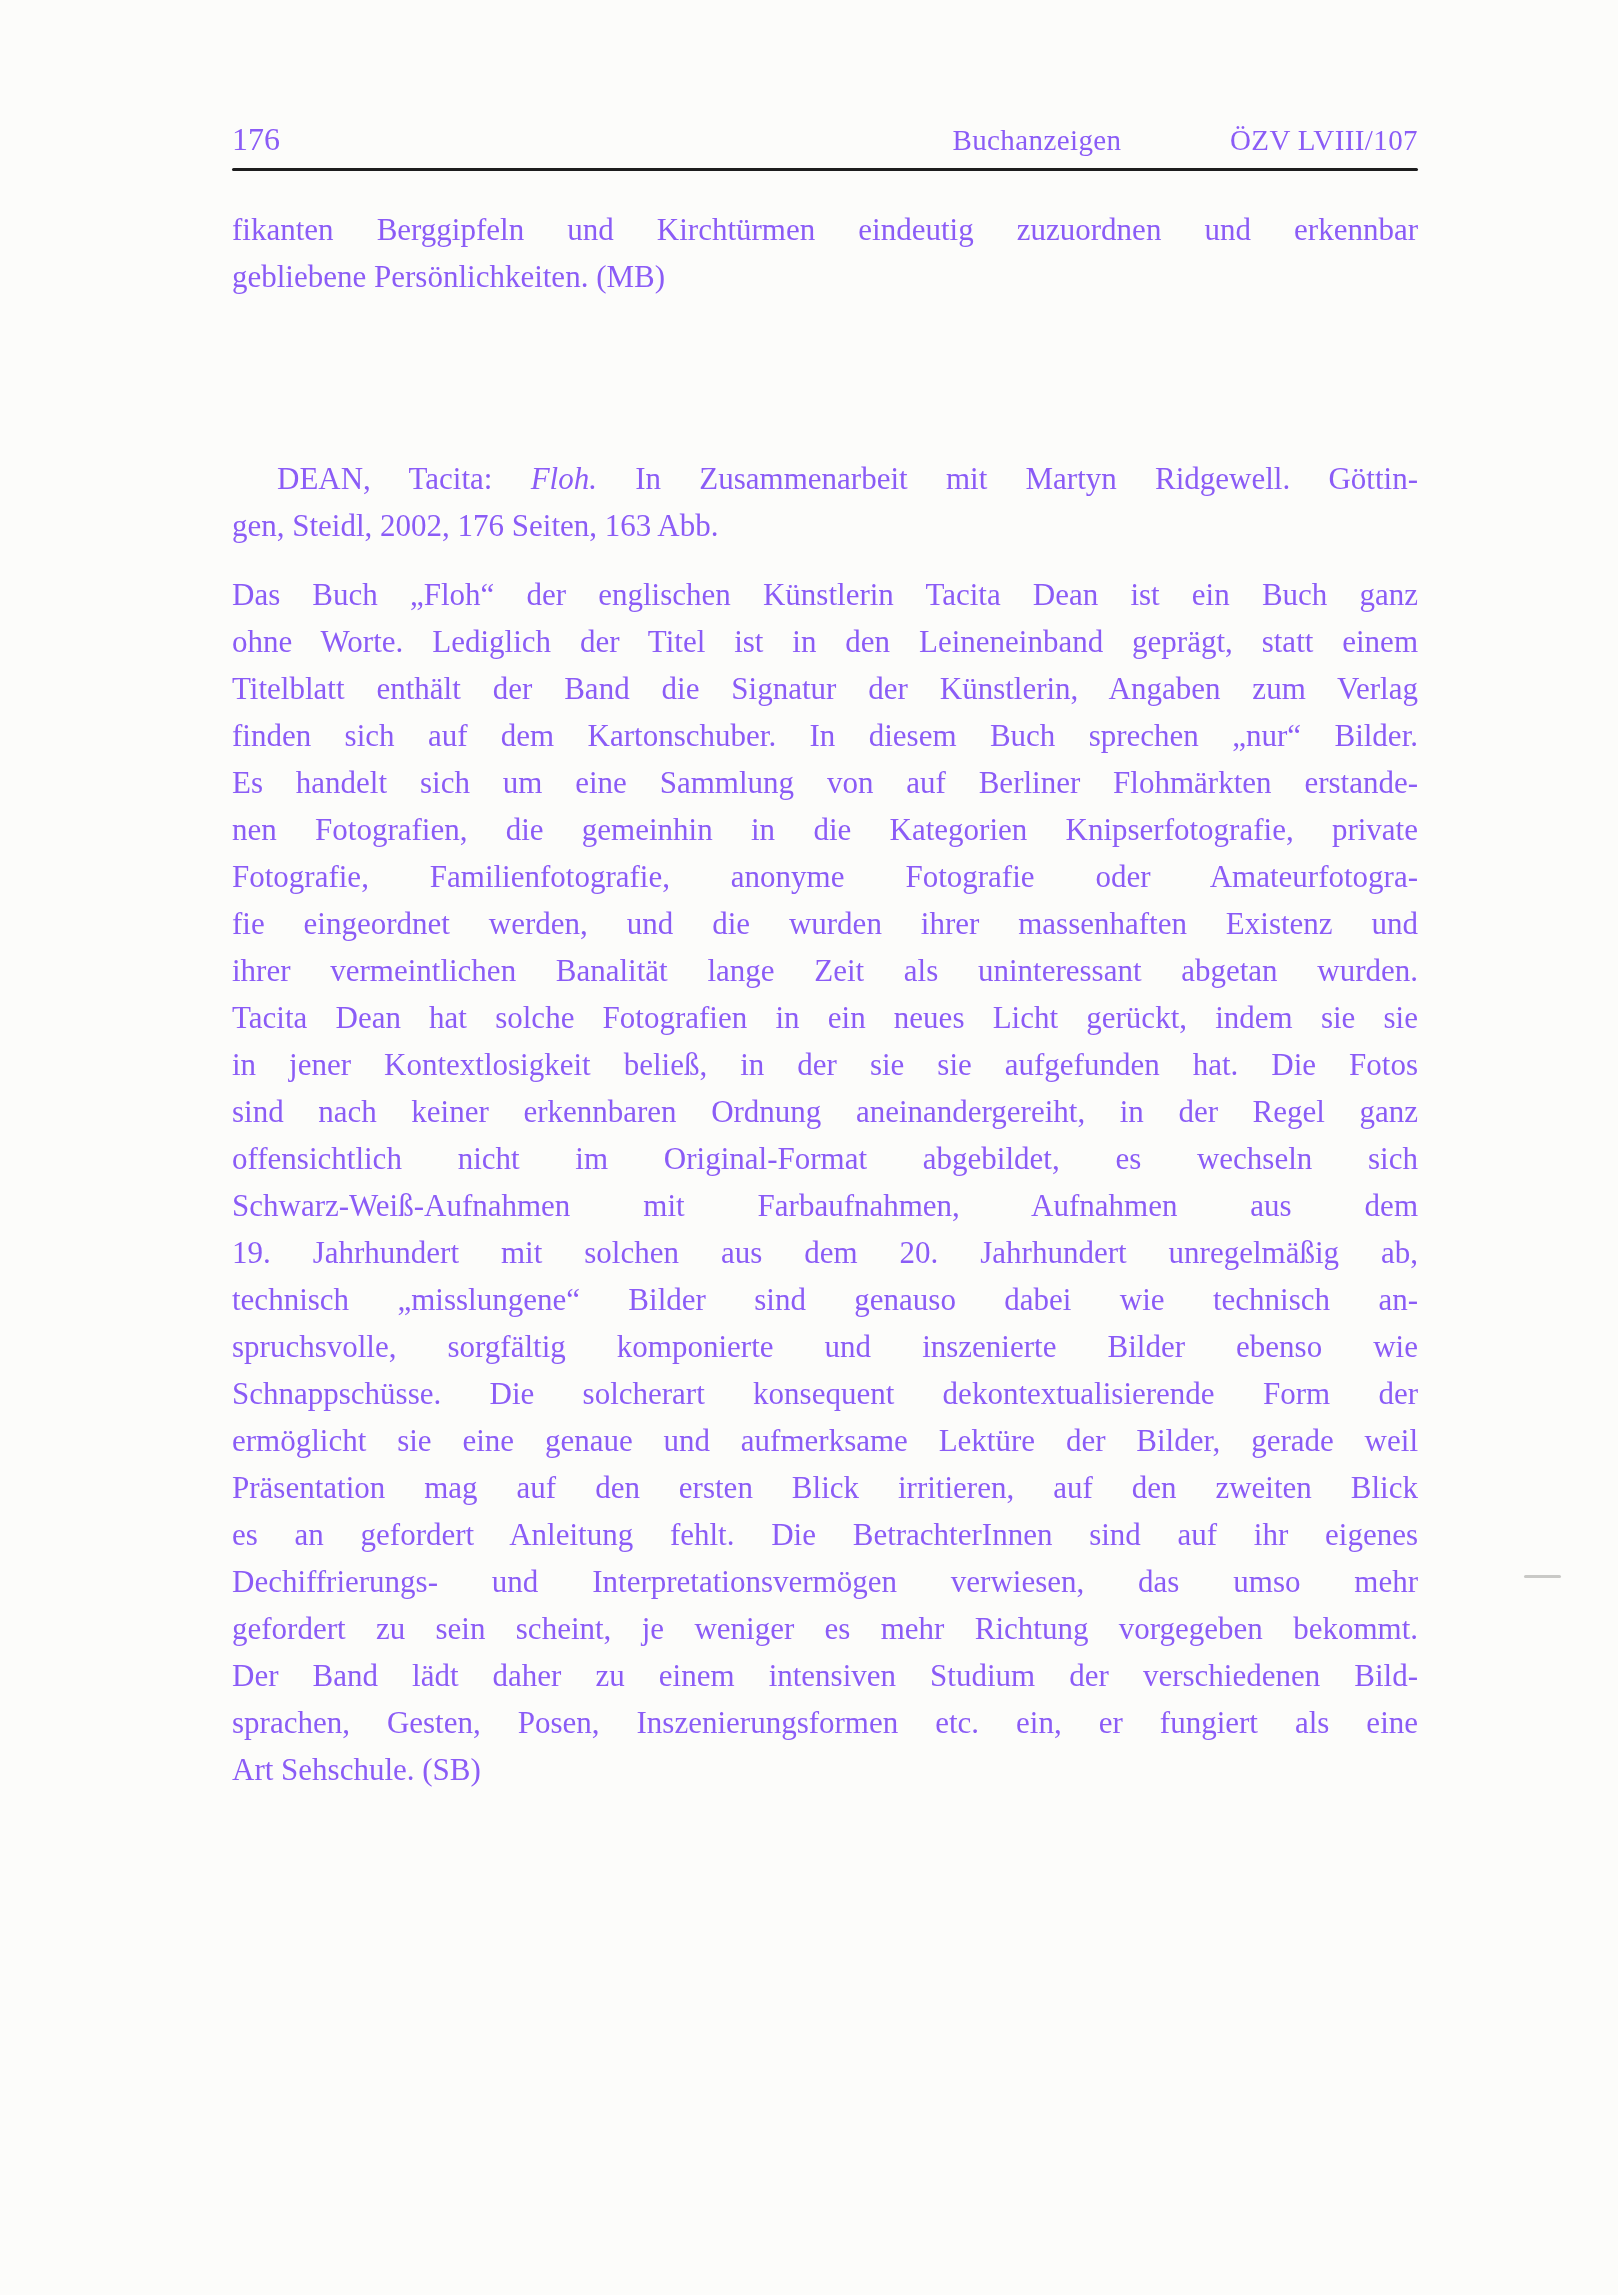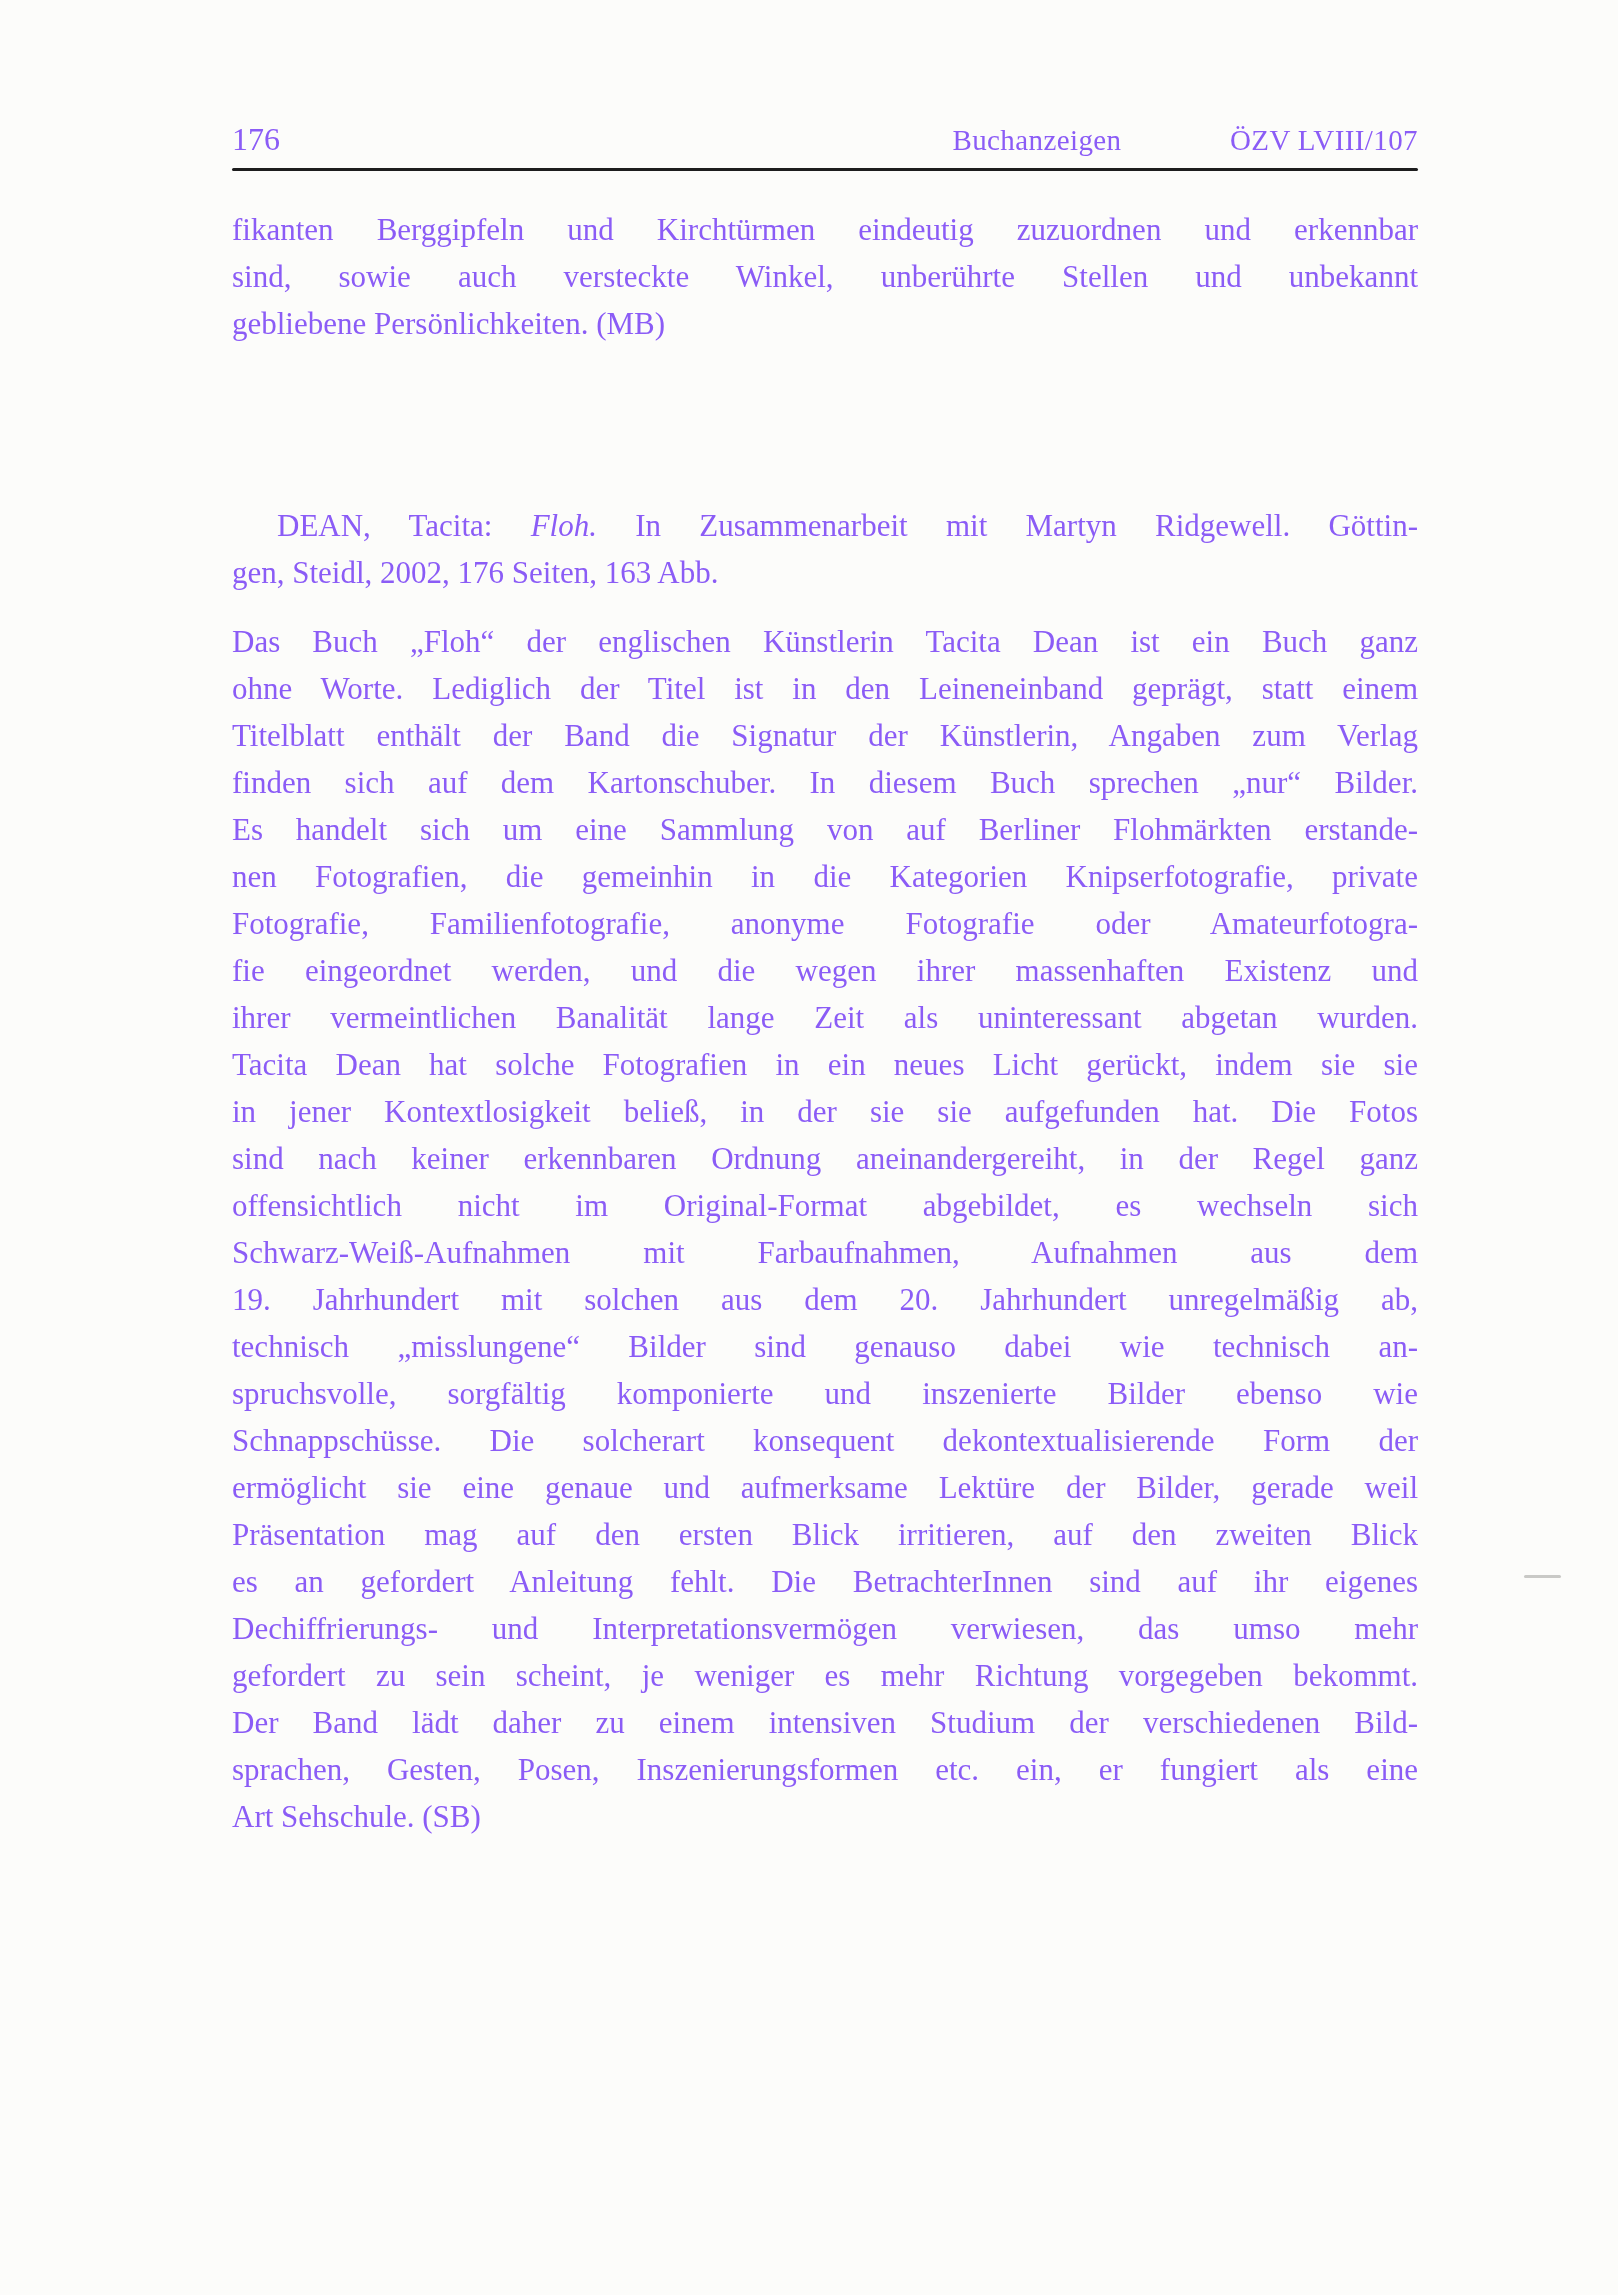--- a/index.html
+++ b/index.html
@@ -89,36 +89,35 @@
       <span class="h-left">176</span>
       <span class="h-center">Buchanzeigen</span>
       <span class="h-right">ÖZV LVIII/107</span>
     </header>
 
     <div class="rule"></div>
 
     <main>
         <div class="paragraph paragraph-prev-review-end">
           <div class="line">fikanten Berggipfeln und Kirchtürmen eindeutig zuzuordnen und erkennbar</div>
-          <div class="line">sind, sowie auch versteckte Winkel, unberührte Stellen und unbekannt</div>
           <div class="line last">gebliebene Persönlichkeiten. (MB)</div>
         </div>
         <div class="paragraph paragraph-citation">
           <div class="line indent"><span>DEAN, Tacita: </span><span class="it">Floh.</span><span> In Zusammenarbeit mit Martyn Ridgewell. Göttin-</span></div>
           <div class="line last">gen, Steidl, 2002, 176 Seiten, 163 Abb.</div>
         </div>
         <div class="paragraph paragraph-review-body">
           <div class="line">Das Buch „Floh“ der englischen Künstlerin Tacita Dean ist ein Buch ganz</div>
           <div class="line">ohne Worte. Lediglich der Titel ist in den Leineneinband geprägt, statt einem</div>
           <div class="line">Titelblatt enthält der Band die Signatur der Künstlerin, Angaben zum Verlag</div>
           <div class="line">finden sich auf dem Kartonschuber. In diesem Buch sprechen „nur“ Bilder.</div>
           <div class="line">Es handelt sich um eine Sammlung von auf Berliner Flohmärkten erstande-</div>
           <div class="line">nen Fotografien, die gemeinhin in die Kategorien Knipserfotografie, private</div>
           <div class="line">Fotografie, Familienfotografie, anonyme Fotografie oder Amateurfotogra-</div>
-          <div class="line">fie eingeordnet werden, und die wegen ihrer massenhaften Existenz und</div>
+          <div class="line">fie eingeordnet werden, und die wurden ihrer massenhaften Existenz und</div>
           <div class="line">ihrer vermeintlichen Banalität lange Zeit als uninteressant abgetan wurden.</div>
           <div class="line">Tacita Dean hat solche Fotografien in ein neues Licht gerückt, indem sie sie</div>
           <div class="line">in jener Kontextlosigkeit beließ, in der sie sie aufgefunden hat. Die Fotos</div>
           <div class="line">sind nach keiner erkennbaren Ordnung aneinandergereiht, in der Regel ganz</div>
           <div class="line">offensichtlich nicht im Original-Format abgebildet, es wechseln sich</div>
           <div class="line">Schwarz-Weiß-Aufnahmen mit Farbaufnahmen, Aufnahmen aus dem</div>
           <div class="line">19. Jahrhundert mit solchen aus dem 20. Jahrhundert unregelmäßig ab,</div>
           <div class="line">technisch „misslungene“ Bilder sind genauso dabei wie technisch an-</div>
           <div class="line">spruchsvolle, sorgfältig komponierte und inszenierte Bilder ebenso wie</div>
           <div class="line">Schnappschüsse. Die solcherart konsequent dekontextualisierende Form der</div>

